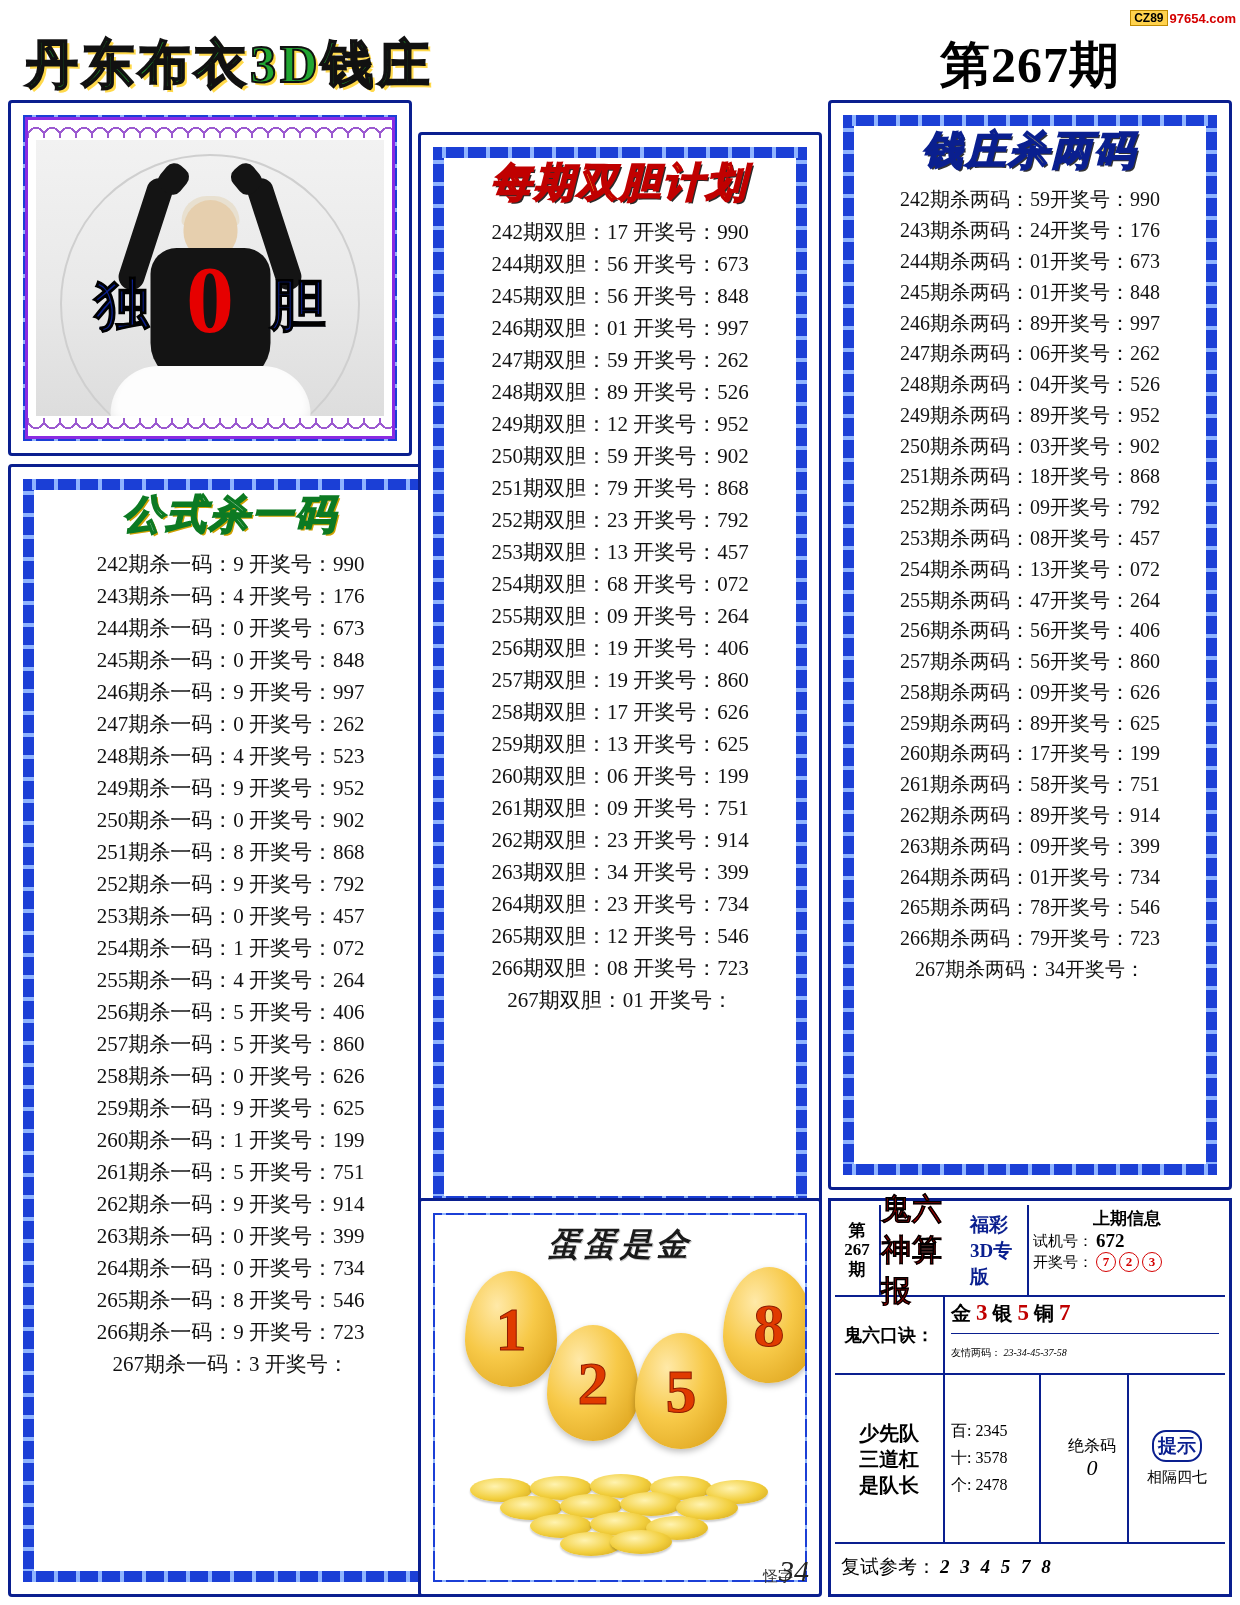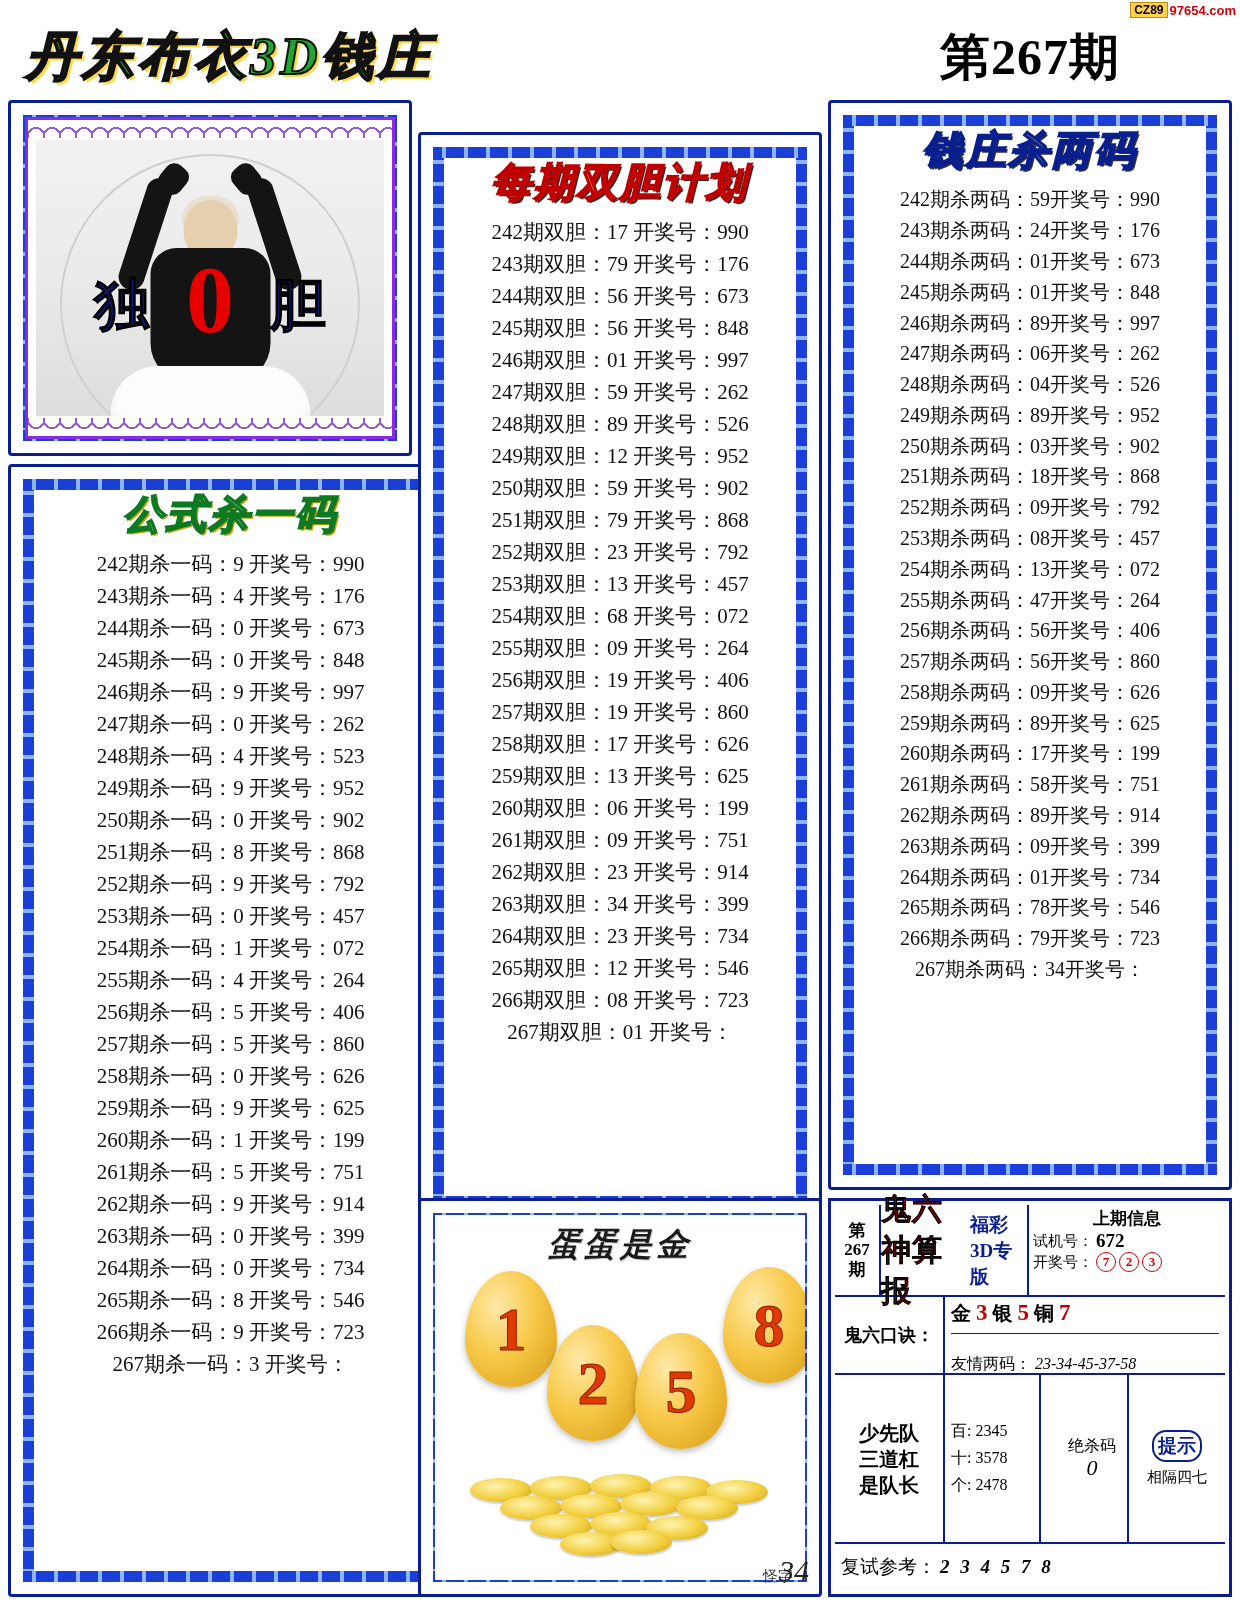--- a/index.html
+++ b/index.html
@@ -6,38 +6,37 @@
   html, body { margin:0; padding:0; }
   body {
     width:1240px; height:1605px;
     background:#ffffff;
     font-family:"Liberation Serif", serif;
     position:relative;
     overflow:hidden;
   }
   
   .topbar {
-    position:absolute; left:0; top:0; width:1240px; height:96px;
+    position:absolute; left:0; top:8px; width:1240px; height:96px;
   }
   .cz89 {
     position:absolute; right:4px; top:2px;
     font-family:"Liberation Sans", sans-serif;
     font-size:13px; color:#333;
     display:flex; align-items:center; gap:2px;
   }
   .cz89 .badge {
     background:#ffd24d; border:1px solid #c08b00; color:#000;
     padding:0 3px; font-weight:bold; font-size:12px;
   }
   .cz89 .red { color:#d40000; font-weight:bold; }
   .site-title {
     position:absolute; left:26px; top:22px;
     font-size:52px; font-weight:bold;
     font-family:"Liberation Serif", serif;
-    font-style:italic;
     color:#21a531;
     -webkit-text-stroke:2px #111;
     text-shadow:3px 3px 0 #ffd94a, 0 0 2px #fff;
     letter-spacing:4px;
     white-space:nowrap;
   }
   .issue-title {
     position:absolute; right:120px; top:24px;
     font-size:50px; font-weight:bold; color:#000;
     font-family:"Liberation Serif", serif;
@@ -260,21 +259,21 @@
   }
   .info-mid { display:flex; border-bottom:2px solid #0a1f8f; height:78px; }
   .im-left {
     width:110px; border-right:2px solid #0a1f8f;
     display:flex; align-items:center; justify-content:center;
     font-size:18px; font-weight:bold;
   }
   .im-right { flex:1; padding:3px 6px; }
   .im-right .l1 { font-size:20px; font-weight:bold; }
   .im-right .l1 .n { color:#c00000; font-size:23px; }
-  .im-right .l2 { font-size:16px; margin-top:6px; border-top:1px solid #0a1f8f; padding-top:20px; }
+  .im-right .l2 { font-size:10px; margin-top:6px; border-top:1px solid #0a1f8f; padding-top:12px; }
   .im-right .l2 i { font-style:italic; }
   .info-bot { display:flex; flex:1; border-bottom:2px solid #0a1f8f; }
   .ib-1 {
     width:110px; border-right:2px solid #0a1f8f;
     display:flex; flex-direction:column; align-items:center; justify-content:center;
     font-size:20px; font-weight:bold; line-height:1.3;
   }
   .ib-2 {
     width:96px; border-right:2px solid #0a1f8f;
     display:flex; flex-direction:column; justify-content:center; gap:6px;
@@ -372,21 +371,20 @@
         <div class="row">267期杀一码：3  开奖号：</div>
       </div>
   </div>
 </div>
 
 <div class="bead" id="mid-panel">
   <div class="bead-inner">
     <div class="panel-title">每期双胆计划</div>
     <div class="rows" id="mid-rows">
         <div class="row">242期双胆：17  开奖号：990</div>
-        <div class="row">243期双胆：79  开奖号：176</div>
         <div class="row">244期双胆：56  开奖号：673</div>
         <div class="row">245期双胆：56  开奖号：848</div>
         <div class="row">246期双胆：01  开奖号：997</div>
         <div class="row">247期双胆：59  开奖号：262</div>
         <div class="row">248期双胆：89  开奖号：526</div>
         <div class="row">249期双胆：12  开奖号：952</div>
         <div class="row">250期双胆：59  开奖号：902</div>
         <div class="row">251期双胆：79  开奖号：868</div>
         <div class="row">252期双胆：23  开奖号：792</div>
         <div class="row">253期双胆：13  开奖号：457</div>

